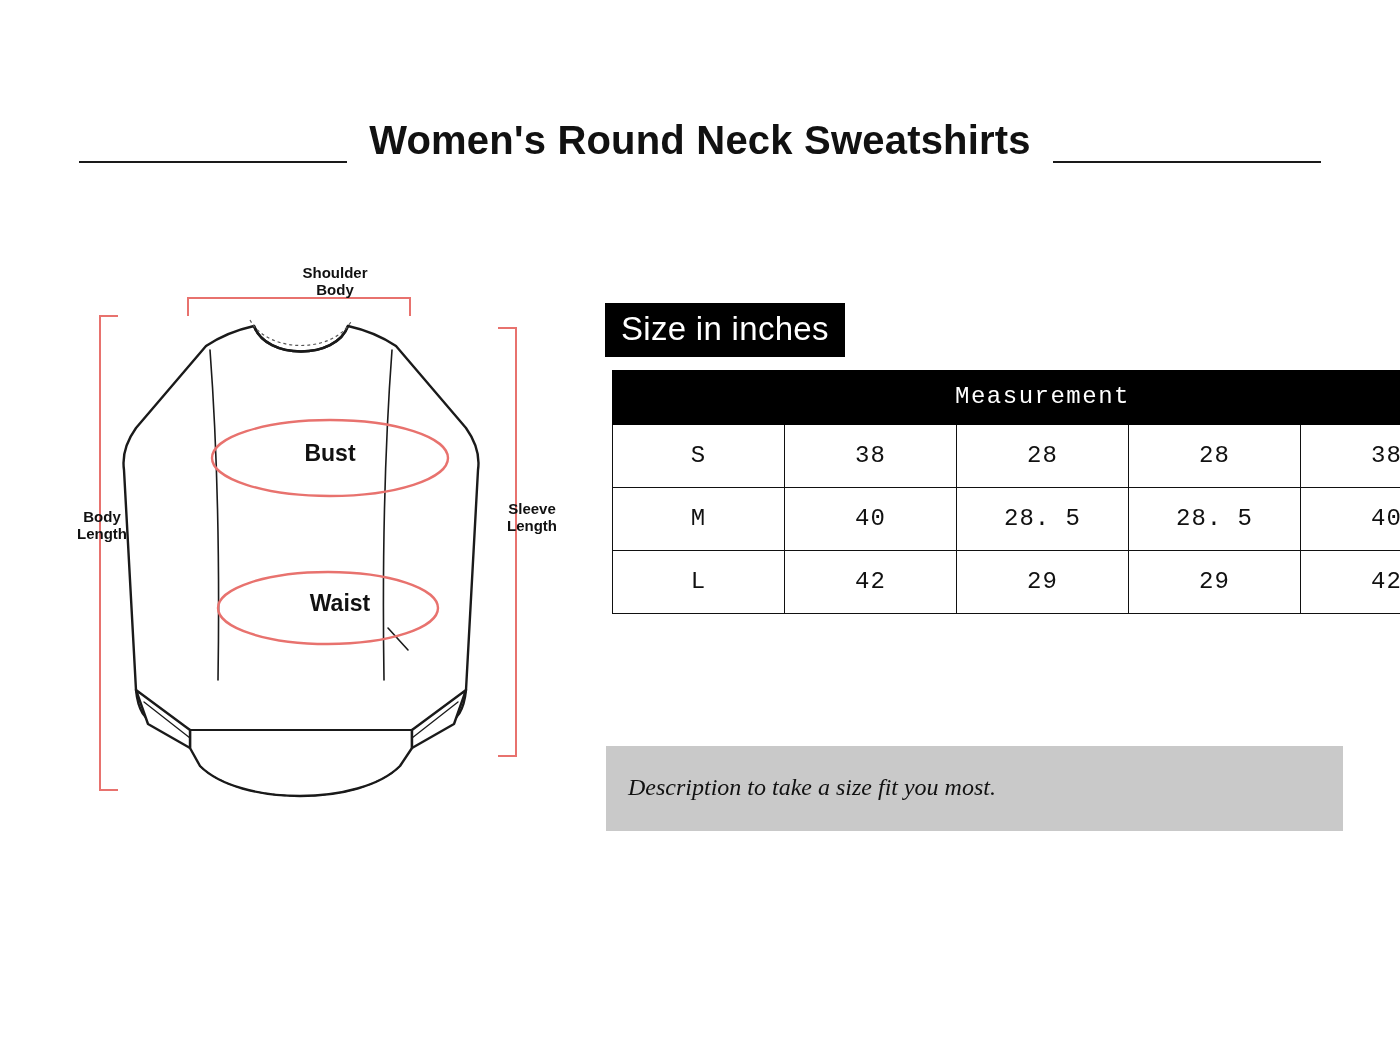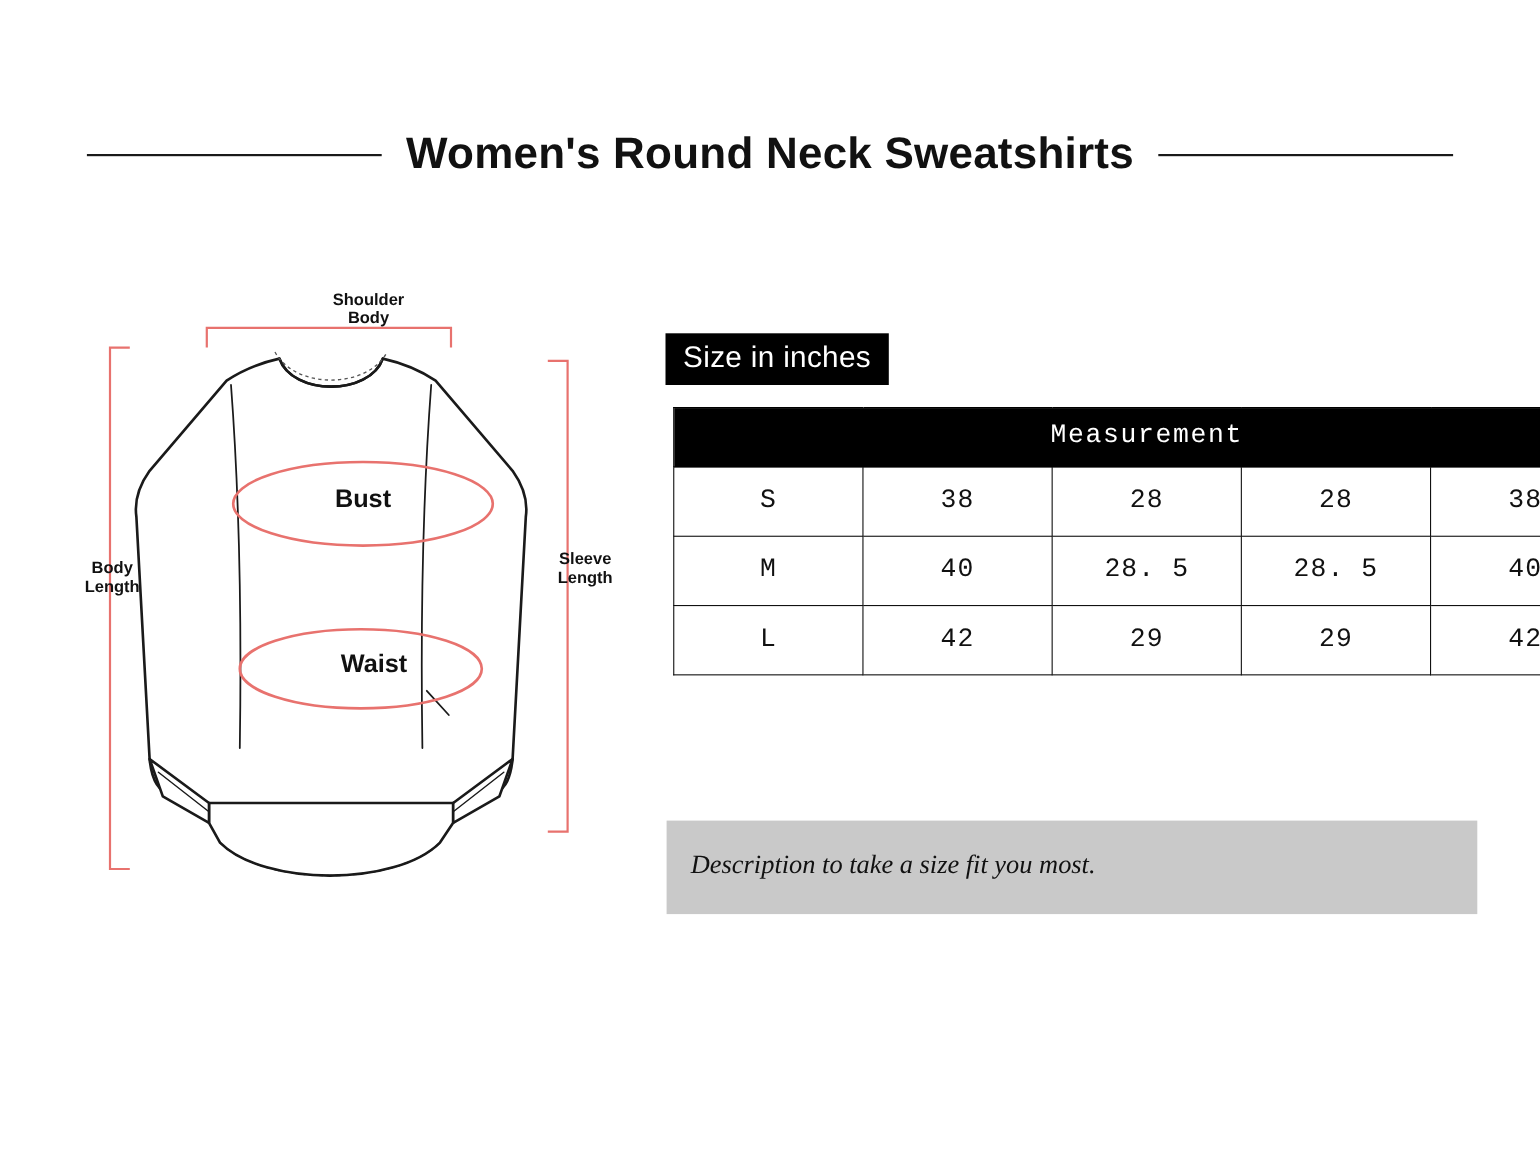--- a/index.html
+++ b/index.html
@@ -22,21 +22,21 @@
   }
 
   
   .title-row {
     position: absolute;
     left: 0;
     top: 118;
     top: 118px;
     width: 1400px;
     display: flex;
-    align-items: center;
+    align-items: flex-end;
     justify-content: center;
     gap: 22px;
   }
   .title-rule {
     height: 2px;
     background: #1a1a1a;
     flex: 0 0 auto;
   }
   .title-rule.left  { width: 268px; }
   .title-rule.right { width: 268px; }
@@ -82,21 +82,21 @@
     top: 0;
   }
 
   
   .size-badge {
     position: absolute;
     left: 605px;
     top: 303px;
     background: #000;
     color: #fff;
-    font-size: 27px;
+    font-size: 33px;
     font-weight: 400;
     padding: 7px 16px 9px 16px;
     letter-spacing: 0.3px;
   }
 
   .table-wrap {
     position: absolute;
     left: 612px;
     top: 370px;
     width: 725px;

